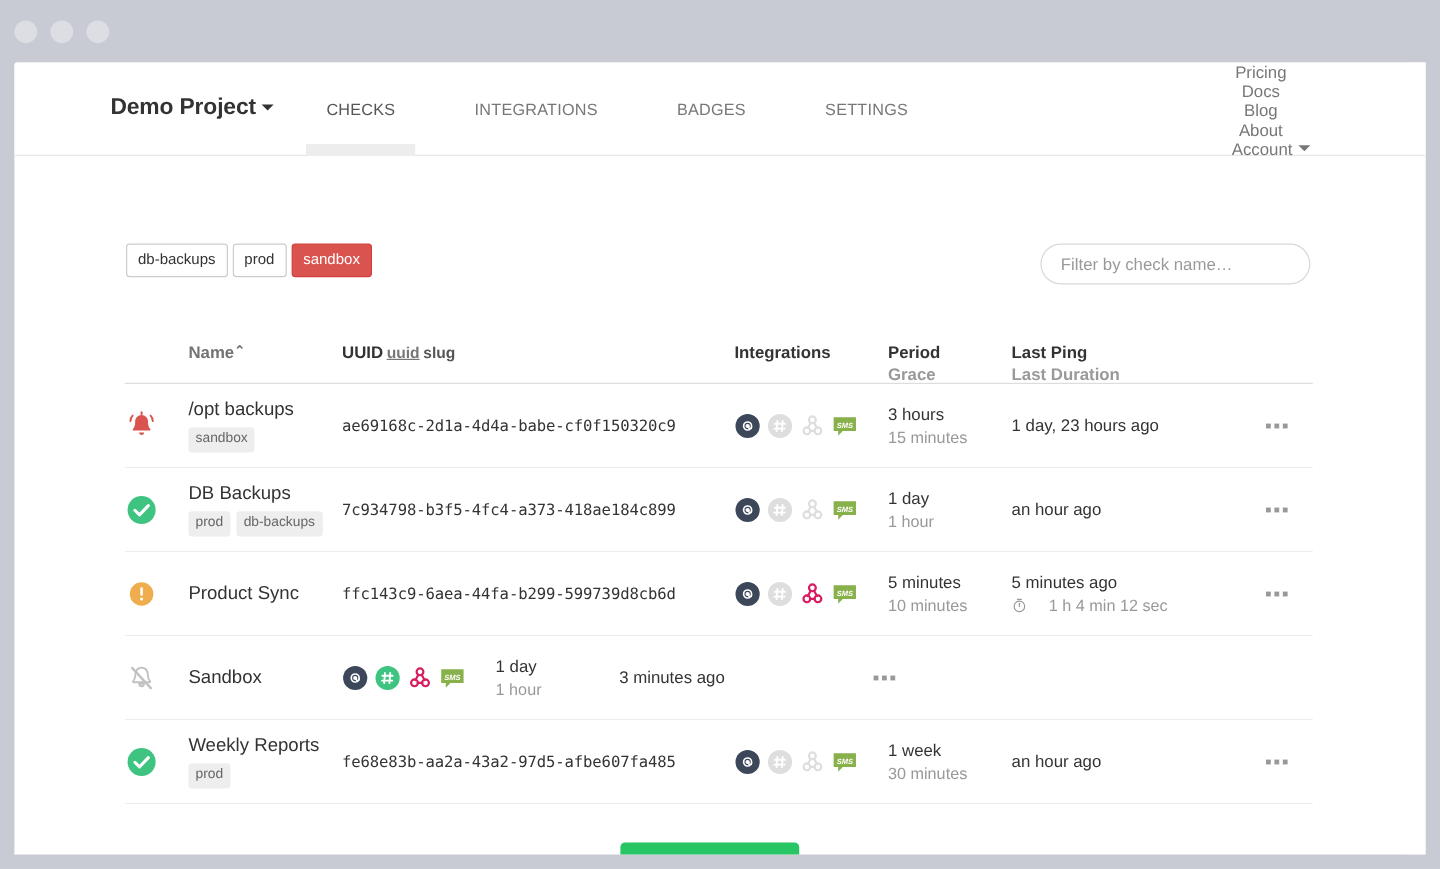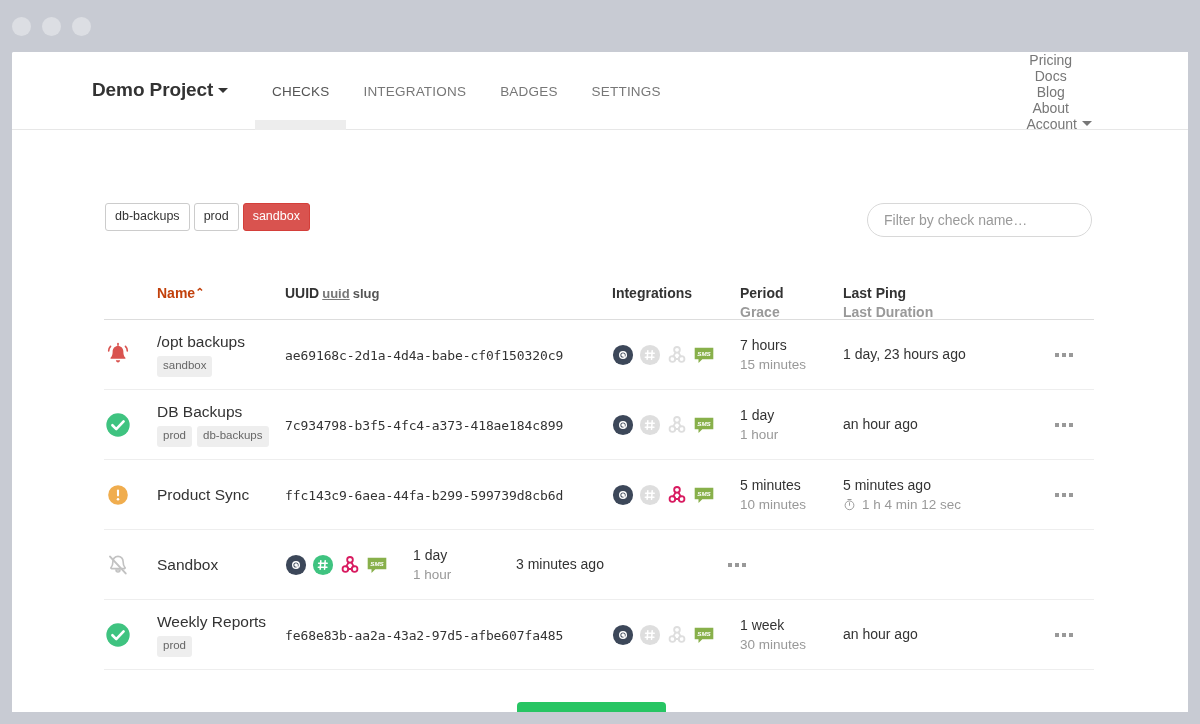--- a/index.html
+++ b/index.html
@@ -80,20 +80,21 @@
     border-top: 5px solid #333;
   }
   .caret.muted { border-top-color: #777; }
 
   #nav-main {
     position: absolute;
     left: 243px; top: 0;
     height: 78px;
     display: flex;
     align-items: flex-start;
+    gap: 32px;
   }
   .nav-tab {
     position: relative;
     height: 78px;
     padding: 32px 17px 0 17px;
     font-size: 13.5px;
     color: #777;
     letter-spacing: 0.2px;
     white-space: nowrap;
     cursor: pointer;
@@ -198,21 +199,21 @@
     color: #333;
     padding-top: 22px;
     line-height: 1.35;
   }
   .th .sub {
     display: block;
     font-weight: bold;
     color: #999;
   }
   .th.sortlink {
-    color: #c2410c;
+    color: #737373;
     cursor: pointer;
   }
   .th .sortcaret {
     font-size: 11px;
     vertical-align: 2px;
   }
   .uuid-opt {
     font-size: 13px;
     font-weight: bold;
     color: #777;
@@ -280,21 +281,21 @@
     line-height: 1.45;
     white-space: nowrap;
   }
   .ping-duration {
     font-size: 13.5px;
     color: #999;
     line-height: 1.45;
     white-space: nowrap;
     display: flex;
     align-items: center;
-    gap: 6px;
+    gap: 18px;
   }
   .stopwatch-icon { width: 13px; height: 13px; display: block; }
 
   .dots-menu {
     display: flex; gap: 3px;
     cursor: pointer;
     padding: 6px 4px;
   }
   .dots-menu span {
     width: 4px; height: 4px;
@@ -437,21 +438,21 @@
             <circle cx="12" cy="6.4" r="3.1" fill="none" stroke="#dedede" stroke-width="2"></circle>
             <path d="M10.4 9.2l-2.6 4.6M13.6 9.2l2.6 4.6M9.9 16.4h4.2" stroke="#dedede" stroke-width="2" stroke-linecap="round" fill="none"></path>
           </svg>
           <svg class="integ-icon" viewBox="0 0 26 24">
             <path d="M2 3.5h22v13.5H11l-4.5 4.5v-4.5H2z" fill="#88b04b"></path>
             <text x="13" y="13.6" font-family="Liberation Sans, sans-serif" font-size="7.4" font-weight="bold" font-style="italic" fill="#fff" text-anchor="middle">SMS</text>
           </svg>
         </div>
       </div>
       <div class="col-period">
-        <div class="period-main">7 hours</div>
+        <div class="period-main">3 hours</div>
         <div class="period-grace">15 minutes</div>
       </div>
       <div class="col-ping">
         <div class="ping-main">1 day, 23 hours ago</div>
       </div>
       <div class="col-menu">
         <div class="dots-menu">
           <span></span>
             <span></span>
             <span></span>

